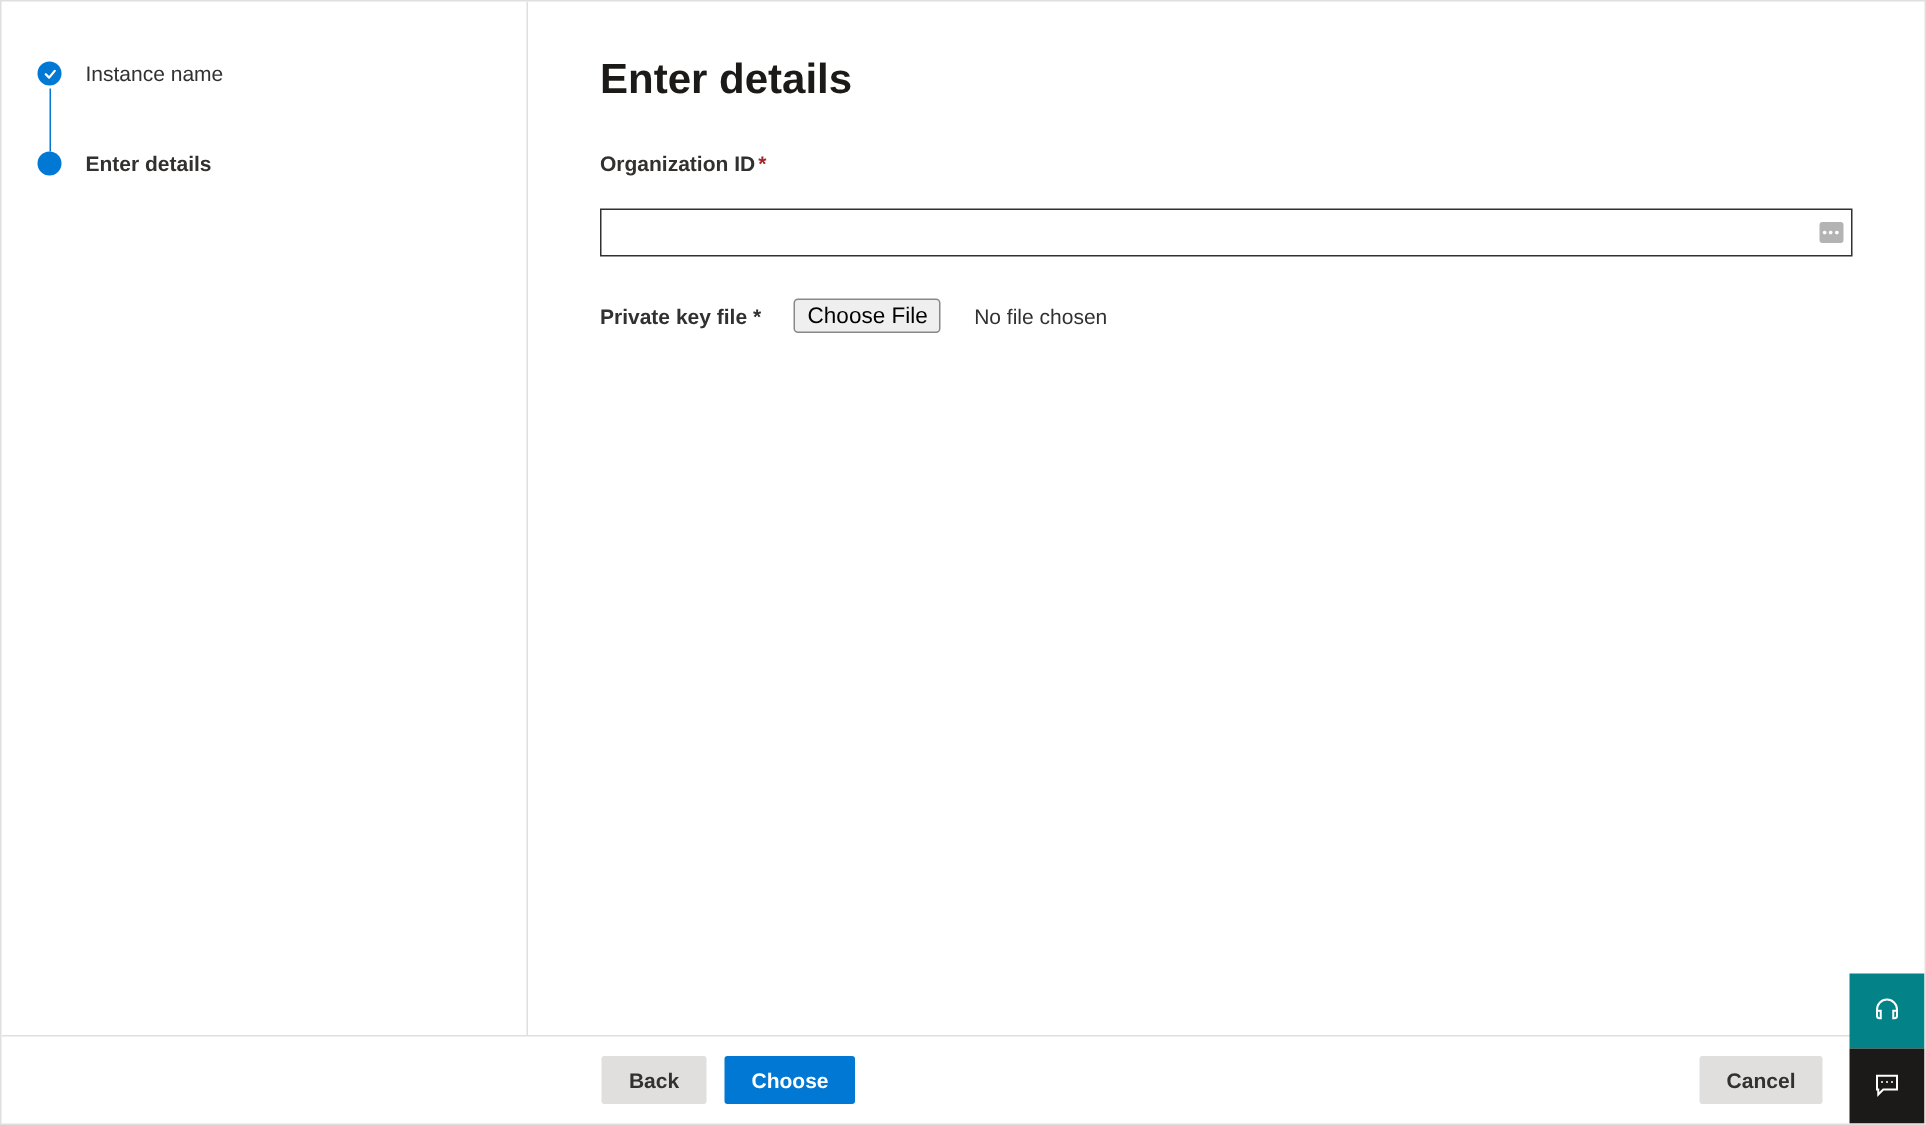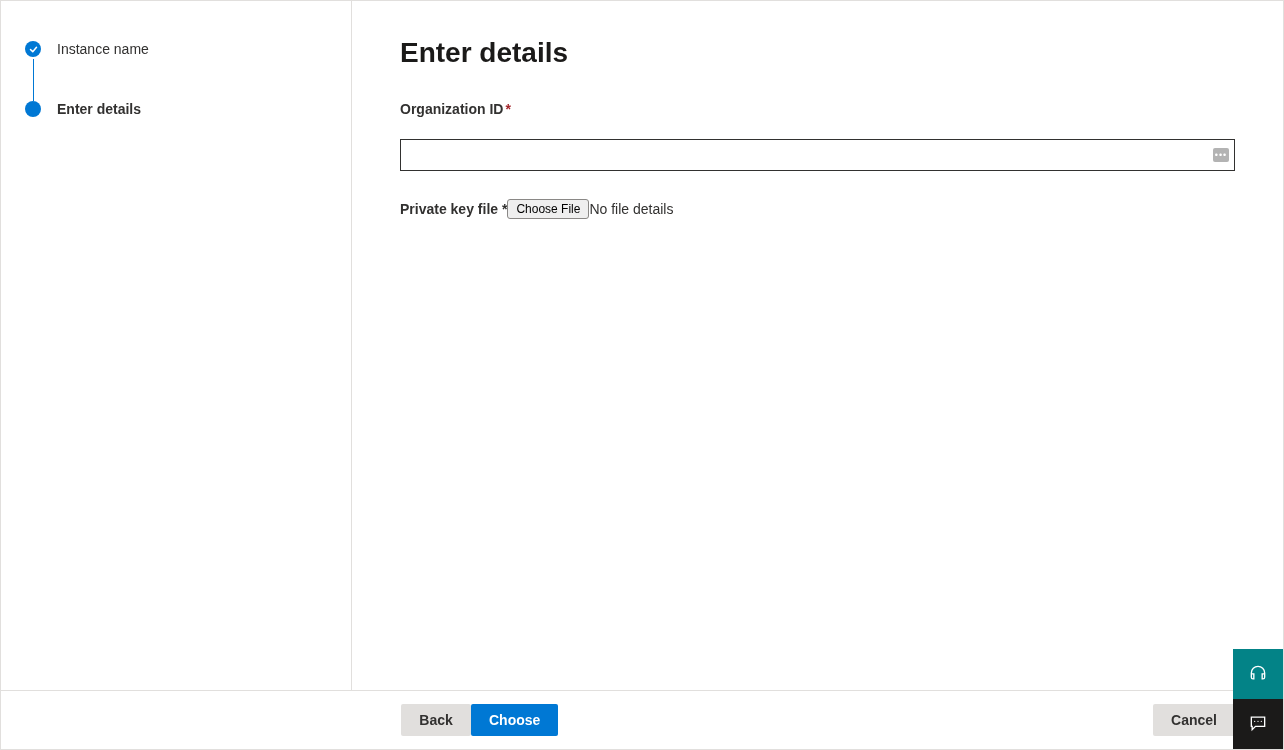--- a/index.html
+++ b/index.html
@@ -149,45 +149,46 @@
     display: flex;
     align-items: center;
     justify-content: center;
     font-size: 9px;
     color: #fff;
     letter-spacing: 1px;
   }
   .file-row {
     display: flex;
     align-items: center;
-    gap: 0;
+    gap: 22px;
   }
   .file-row .field-label {
     margin-bottom: 0;
   }
   .file-button {
     font-family: inherit;
-    font-size: 12px;
+    font-size: 15px;
     padding: 2px 8px;
     border: 1px solid #8a8886;
     background: #efefef;
     border-radius: 3px;
     cursor: pointer;
     text-align: center;
   }
   .file-status {
     font-size: 14px;
     color: #323130;
   }
   .footer {
     height: 59px;
     border-top: 1px solid #e1dfdd;
     display: flex;
     align-items: center;
-    padding: 0 48px 0 400px;
+    padding: 0 68px 0 400px;
+    gap: 12px;
   }
   .footer-spacer { flex: 1; }
   .btn {
     height: 32px;
     min-width: 70px;
     padding: 0 18px;
     border: none;
     font-family: inherit;
     font-size: 14px;
     font-weight: 600;
@@ -263,21 +264,21 @@
           <span class="input-suffix-icon">•••</span>
         </div>
       </div>
 
       <div class="field">
         <div class="file-row">
           <label class="field-label">
             <span>Private key file</span> <span>*</span>
           </label>
           <button class="file-button">Choose File</button>
-          <span class="file-status">No file details</span>
+          <span class="file-status">No file chosen</span>
         </div>
       </div>
     </div>
 
   </div>
 
   <div class="footer">
     <button class="btn btn-secondary">Back</button>
     <button class="btn btn-primary">Choose</button>
     <div class="footer-spacer"></div>

